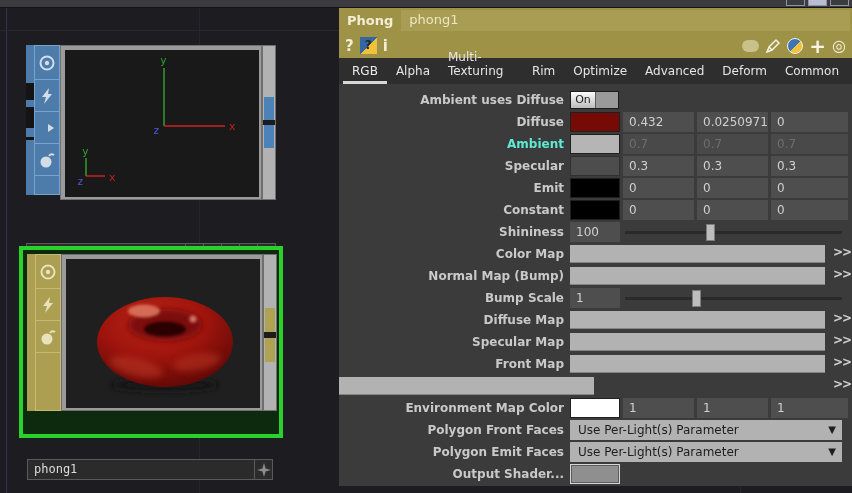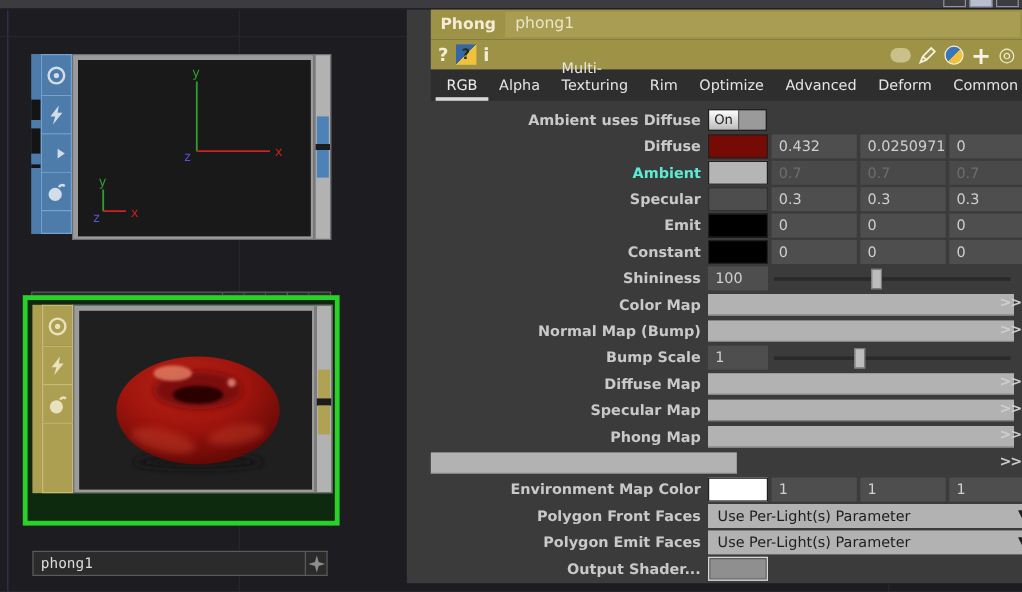--- a/index.html
+++ b/index.html
@@ -34,21 +34,21 @@
   .blackmark { position:absolute; left:0; width:8px; background:#141414; }
 
   
   .olive .flagstrip { background:#ad9f52; }
   .olive .flagcell { background:#ad9f52; border:1px solid #c6bb74; border-bottom:none; color:#e8e2bc; }
   .olive .flagcol .flagcell:last-child { border-bottom:1px solid #c6bb74; }
 
   .selbox { position:absolute; border:4px solid #2bd12b; background:#0e2a0e; }
 
   
-  .panel { position:absolute; left:339px; top:8px; width:513px; height:478px; background:#3b3b3b;padding-left:20px; }
+  .panel { position:absolute; left:339px; top:8px; width:513px; height:478px; background:#3b3b3b; }
   .titlebar { height:25px; background:#9d9246; display:flex; align-items:center; }
   .optype { color:#f2edd3; font-weight:bold; font-size:13px; padding:0 8px; }
   .opname { flex:1; align-self:stretch; margin:2px 2px 2px 0; background:#a89d52; color:#ece6c4; font-size:13px; padding:2px 0 0 8px; }
   .iconrow { height:25px; background:#9d9246; display:flex; align-items:center; padding:0 6px; gap:6px; }
   .qmark { color:#f2edd3; font-weight:bold; font-size:15px; }
   .pyhelp { width:17px; height:17px; background:linear-gradient(135deg,#3465a4 50%,#f0c23c 50%); color:#2a2a10; font-weight:bold; font-size:12px; text-align:center; line-height:17px; }
   .spacer { flex:1; }
   .bubble { width:17px; height:12px; background:#c9c08a; border-radius:6px; position:relative; }
   .bubble:after { content:""; position:absolute; left:3px; bottom:-4px; border:4px solid transparent; border-top-color:#c9c08a; border-left-width:2px; border-right-width:2px; }
   .pyball { width:16px; height:16px; border-radius:50%; background:linear-gradient(135deg,#3b74b8 50%,#f0c23c 50%); border:1px solid #f5f2e0; }
@@ -374,21 +374,21 @@
 
     <div class="row">
       <div class="plabel">Specular Map</div>
       <div class="pctrl">
         <div class="mapfield"></div>
         <div class="mapbtn">&gt;&gt;</div>
       </div>
     </div>
 
     <div class="row">
-      <div class="plabel">Phong Map</div>
+      <div class="plabel">Front Map</div>
       <div class="pctrl">
         <div class="mapfield"></div>
         <div class="mapbtn">&gt;&gt;</div>
       </div>
     </div>
 
     <div class="row">
       <div class="pctrl">
         <div class="mapfield"></div>
         <div class="mapbtn">&gt;&gt;</div>

